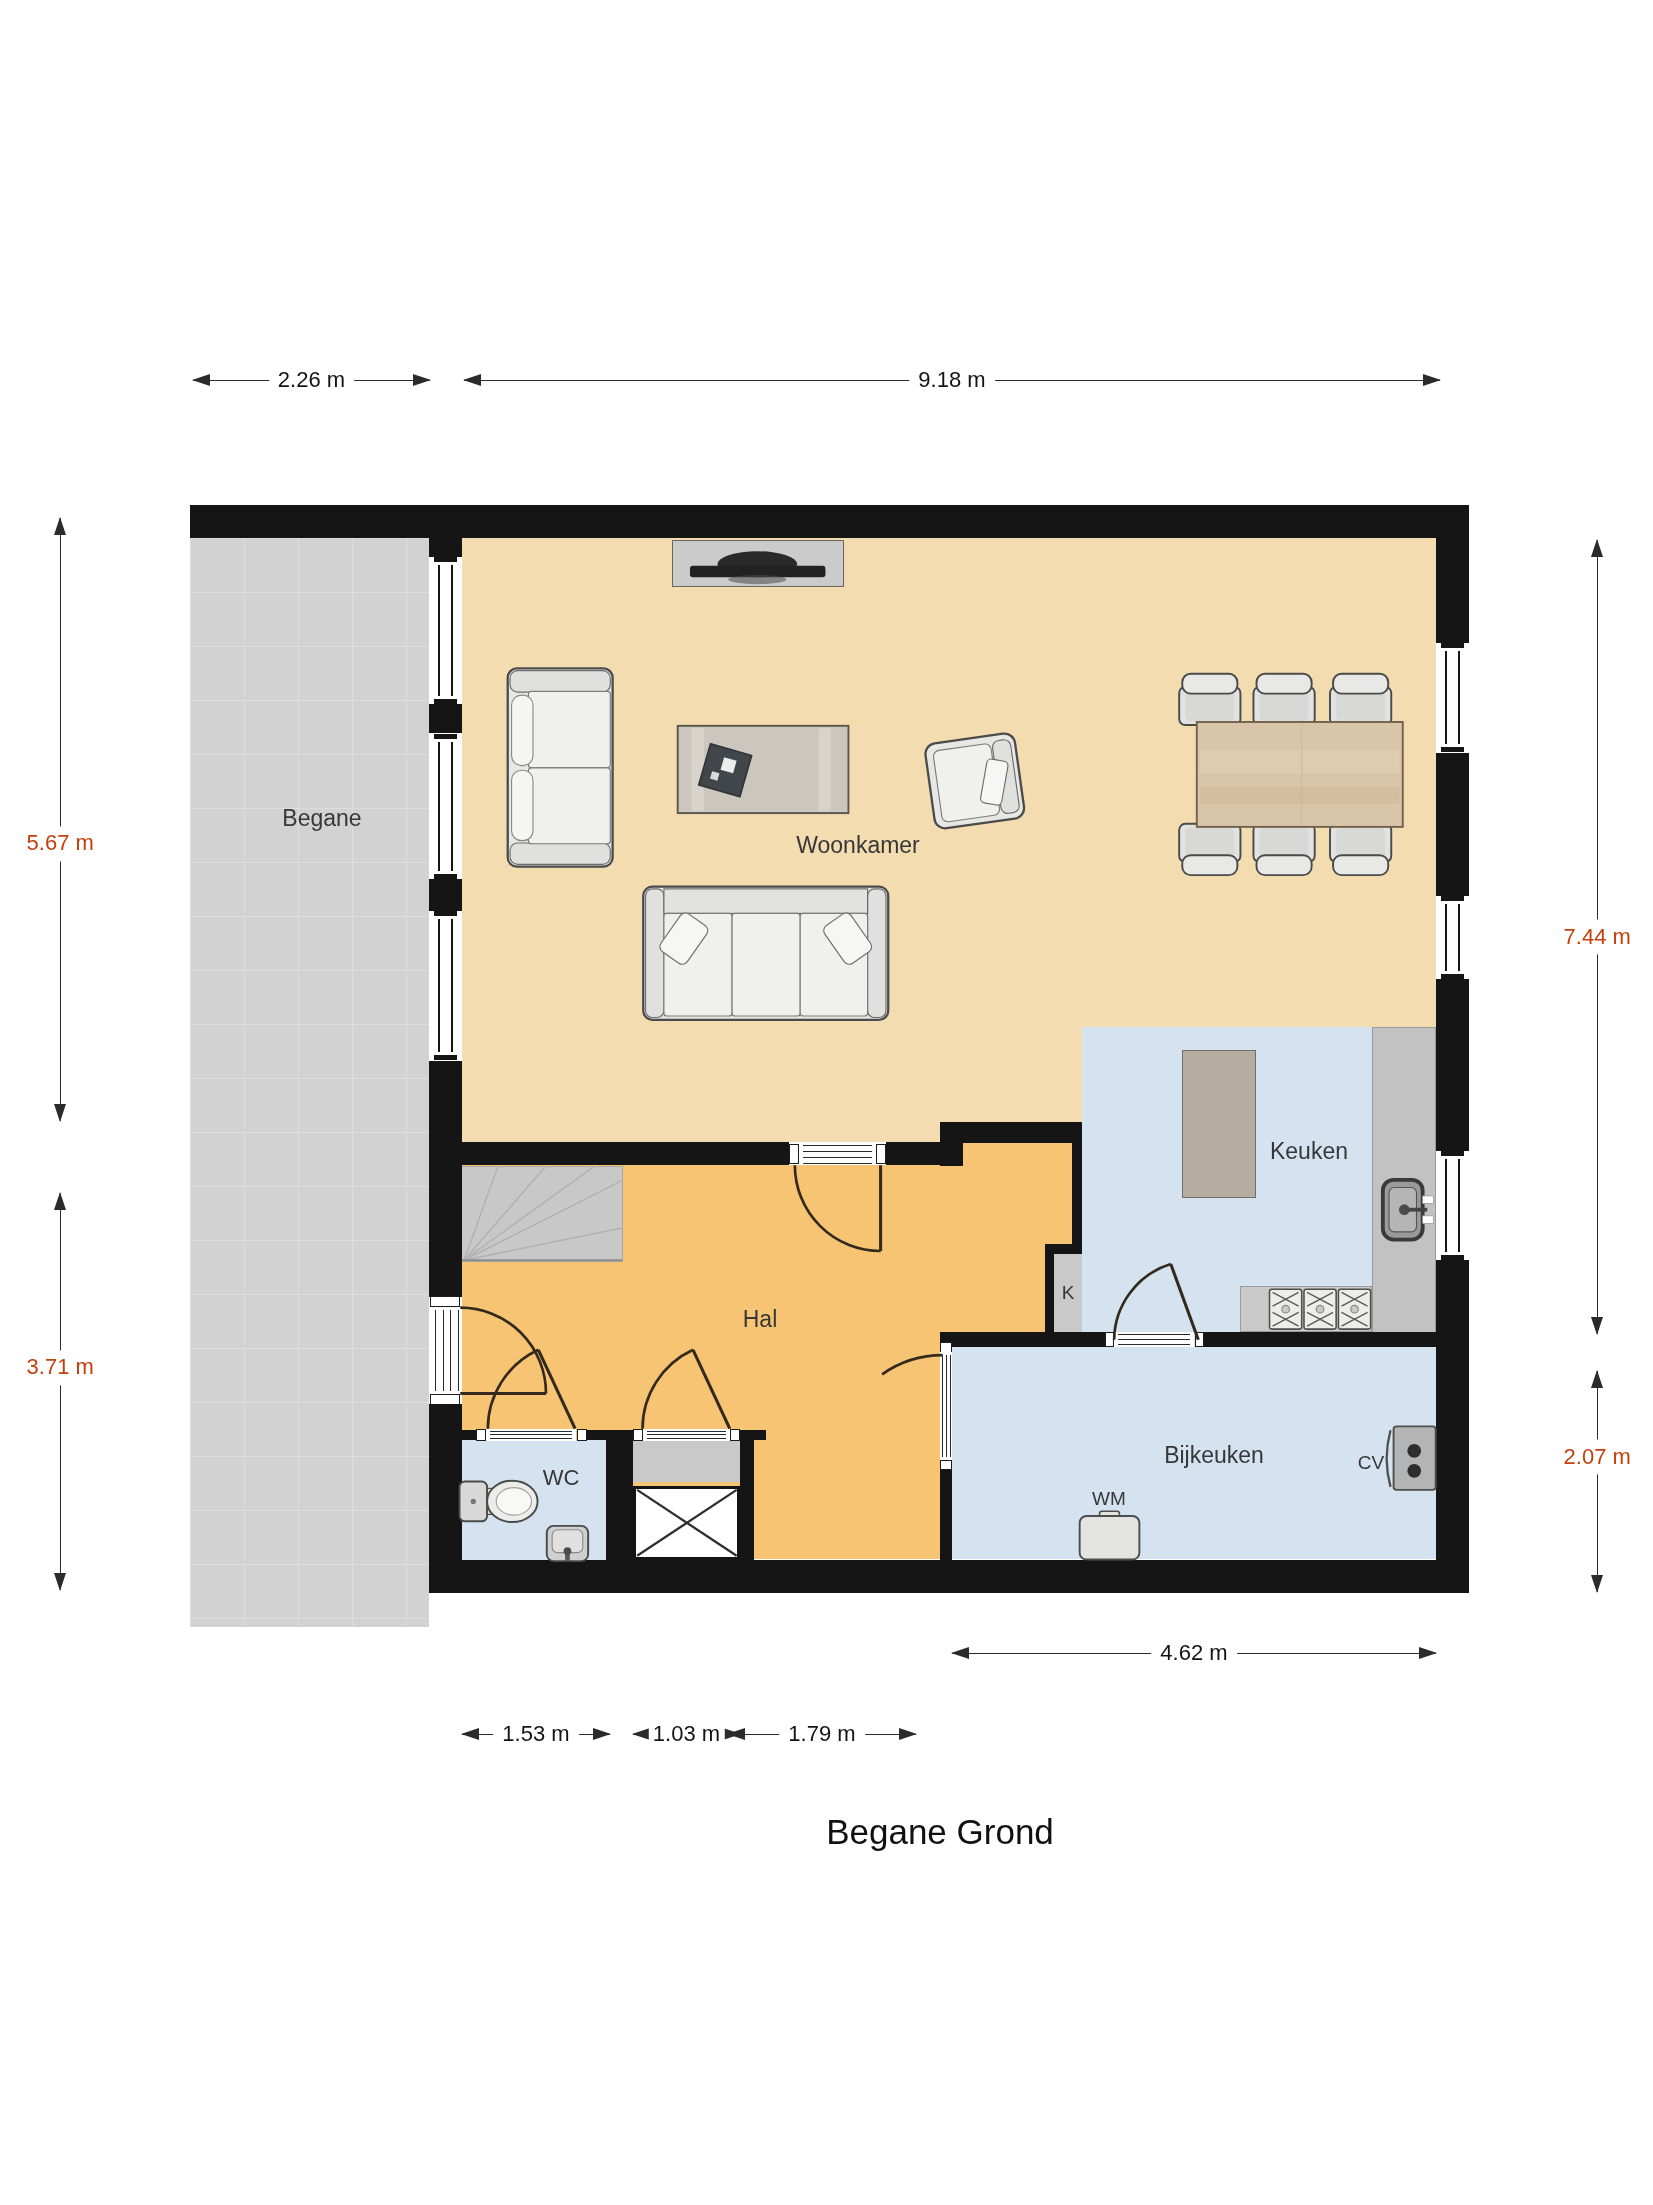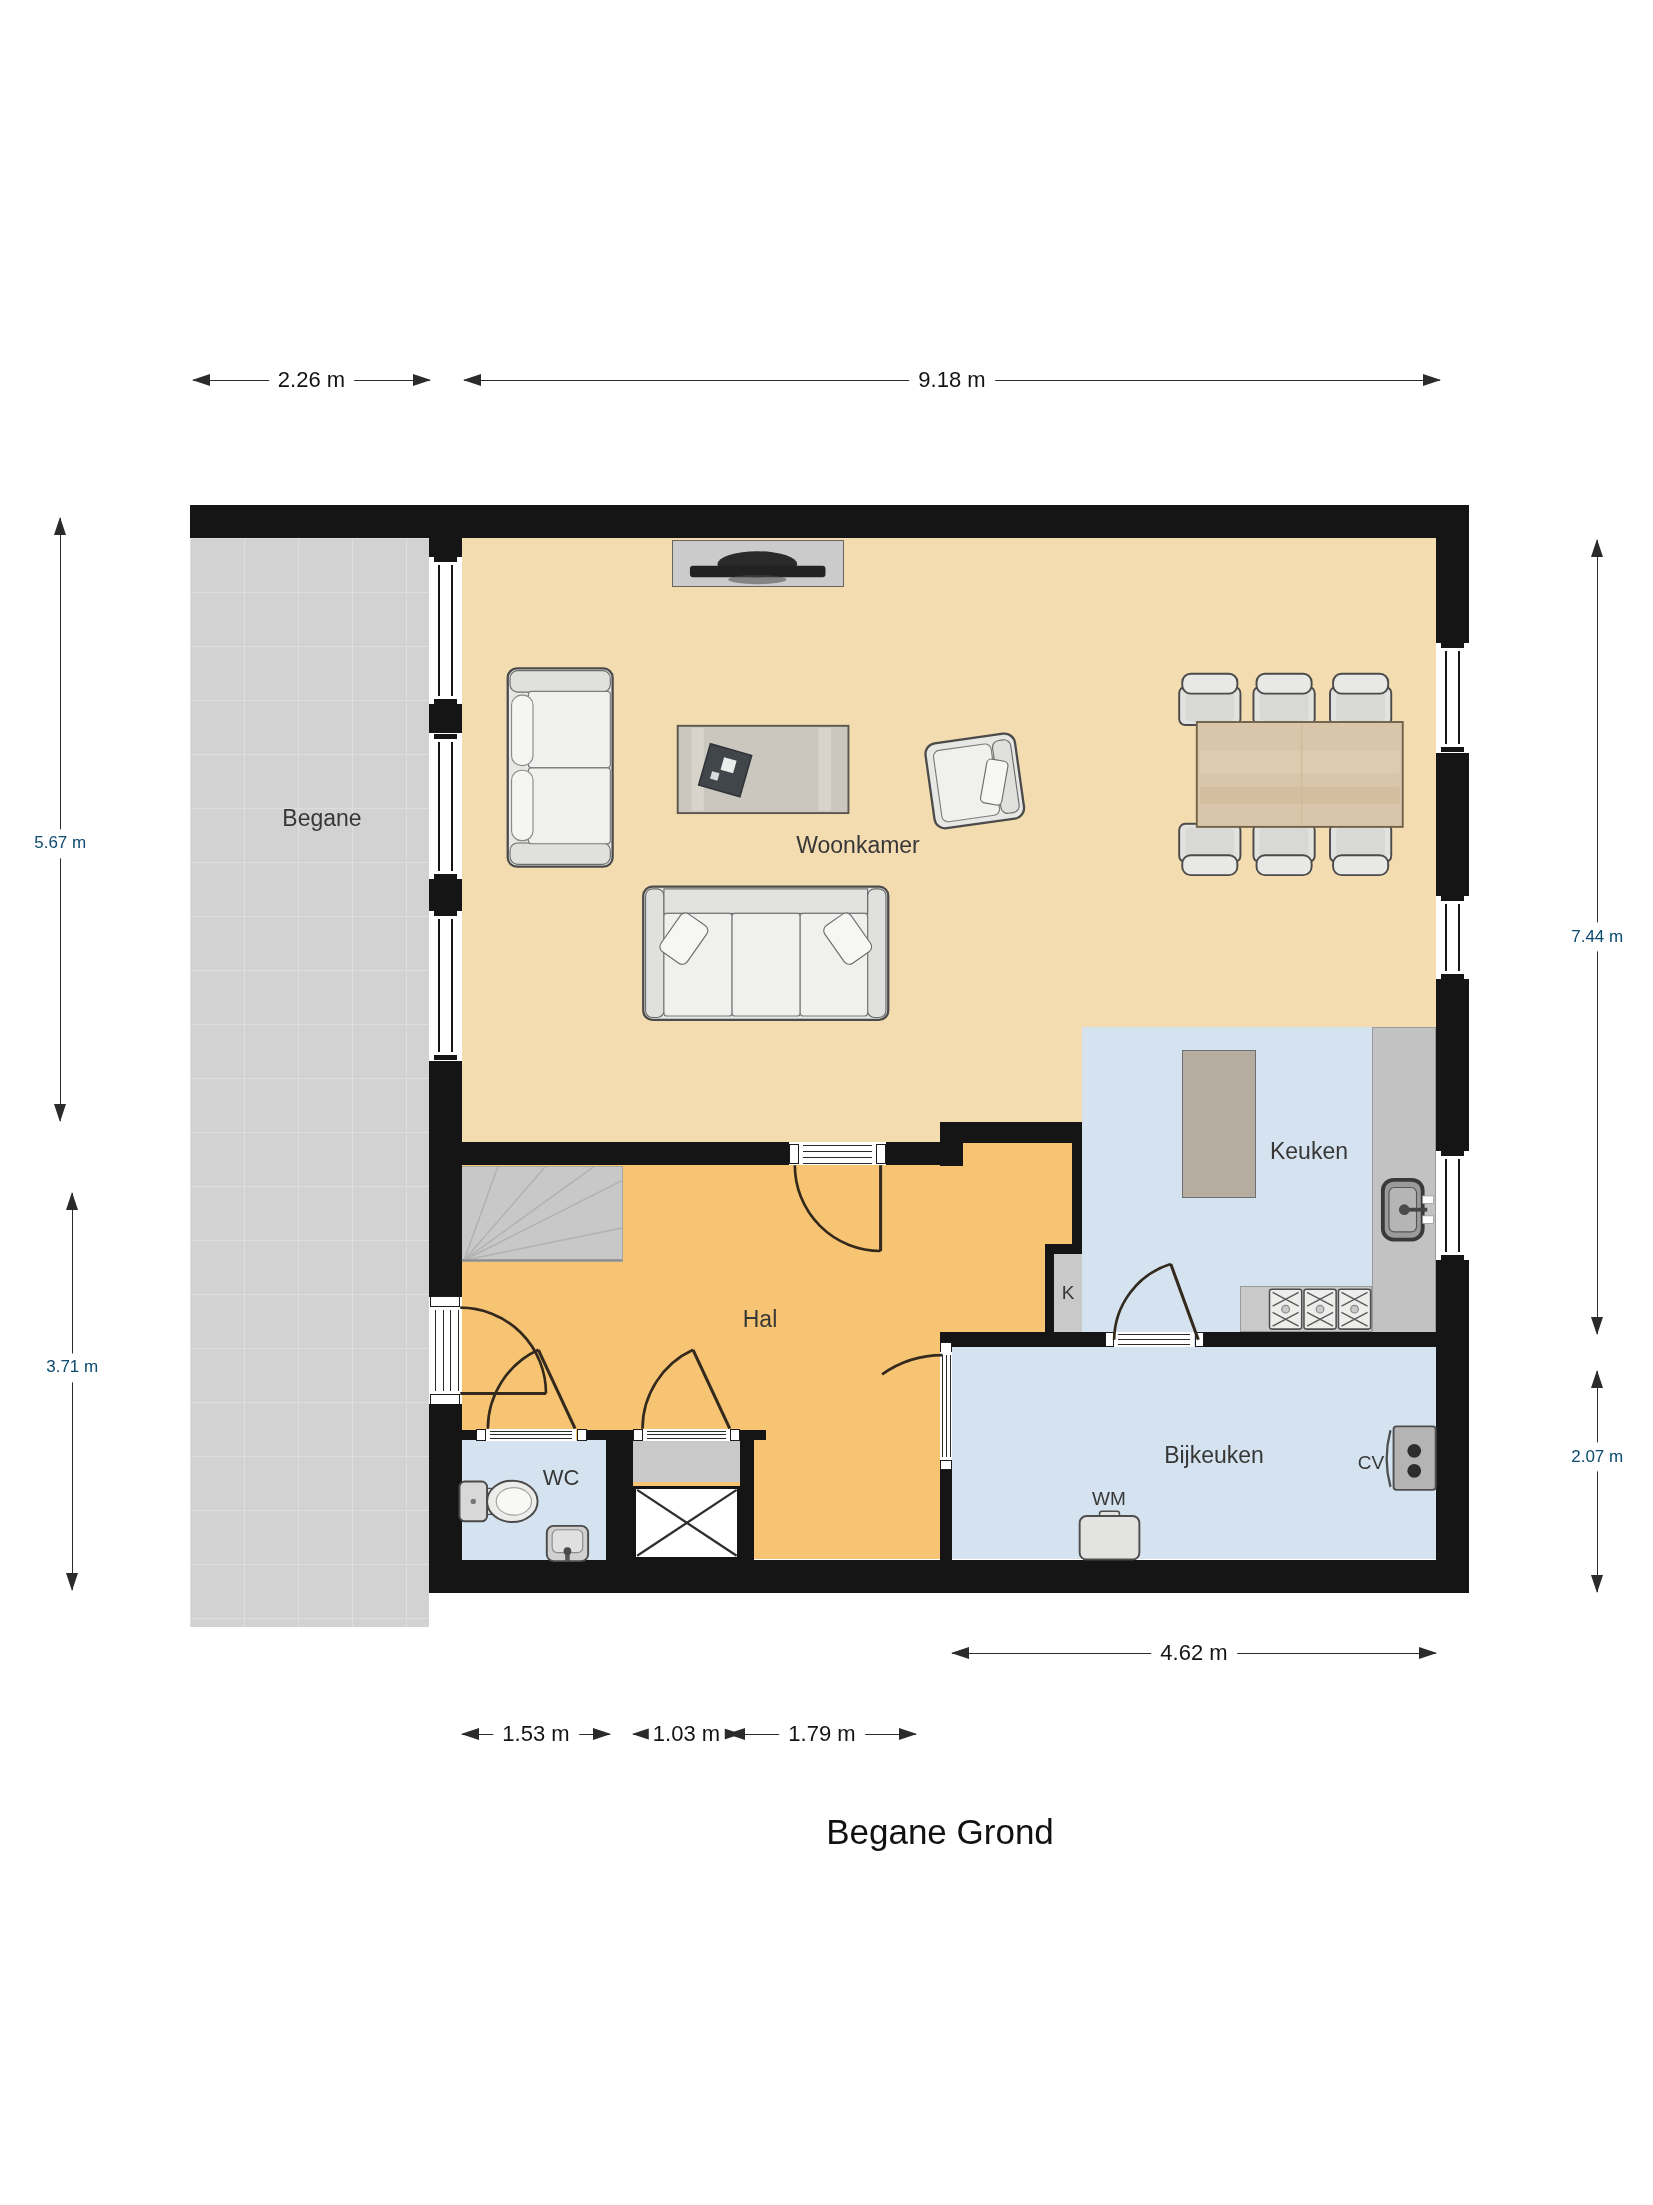--- a/index.html
+++ b/index.html
@@ -31,21 +31,21 @@
   .dimh .ar{position:absolute;right:-0.8px;top:-6.9px;width:0;height:0;
             border-top:6.1px solid transparent;border-bottom:6.1px solid transparent;border-left:18.4px solid #2b2b2b;}
   .dimh .lbl{position:absolute;left:50%;top:-0.8px;transform:translate(-50%,-50%);background:#fff;
              padding:0 9.2px;font-size:22px;color:#141414;white-space:nowrap;}
   .dimv{position:absolute;width:0;border-left:1.9px solid #2b2b2b;}
   .dimv .au{position:absolute;top:-0.8px;left:-6.9px;width:0;height:0;
             border-left:6.1px solid transparent;border-right:6.1px solid transparent;border-bottom:18.4px solid #2b2b2b;}
   .dimv .ad{position:absolute;bottom:-0.8px;left:-6.9px;width:0;height:0;
             border-left:6.1px solid transparent;border-right:6.1px solid transparent;border-top:18.4px solid #2b2b2b;}
   .dimv .lbl{position:absolute;top:50%;left:-0.8px;transform:translate(-50%,-50%);background:#fff;
-             padding:4.6px 3.1px;font-size:17px;color:#0c4a6e;white-space:nowrap;}
+             padding:4.6px 3.1px;font-size:22px;color:#c2410c;white-space:nowrap;}
   svg{position:absolute;left:0;top:0;}
 </style>
 </head>
 <body>
 
 <div class="canvas">
 
   <div class="floor" style="left:190px;top:538px;width:239px;height:1089px;background-color:#d2d2d2;
               background-image:linear-gradient(#dedede 1.5px, transparent 1.5px),linear-gradient(90deg,#dedede 1.5px, transparent 1.5px);
               background-size:54px 54px;"></div>
@@ -394,21 +394,21 @@
     <div class="al"></div>
     <div class="ar"></div>
     <span class="lbl">4.62 m</span>
   </div>
 
   <div class="dimv" style="left:60px;top:518px;height:603px;">
     <div class="au"></div>
     <div class="ad"></div>
     <span class="lbl" style="top:54%;">5.67 m</span>
   </div>
-  <div class="dimv" style="left:72px;top:1193px;height:397px;">
+  <div class="dimv" style="left:60px;top:1193px;height:397px;">
     <div class="au"></div>
     <div class="ad"></div>
     <span class="lbl" style="top:44%;">3.71 m</span>
   </div>
 
   <div class="dimv" style="left:1597px;top:540px;height:794px;">
     <div class="au"></div>
     <div class="ad"></div>
     <span class="lbl" style="top:50%;">7.44 m</span>
   </div>

